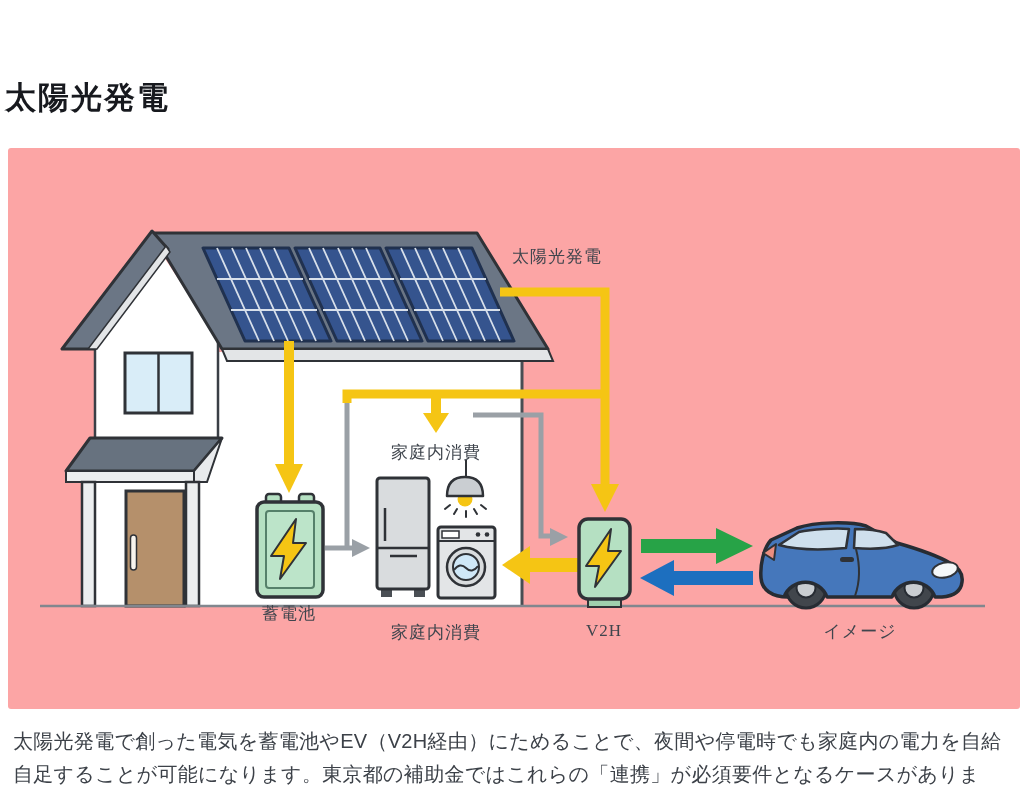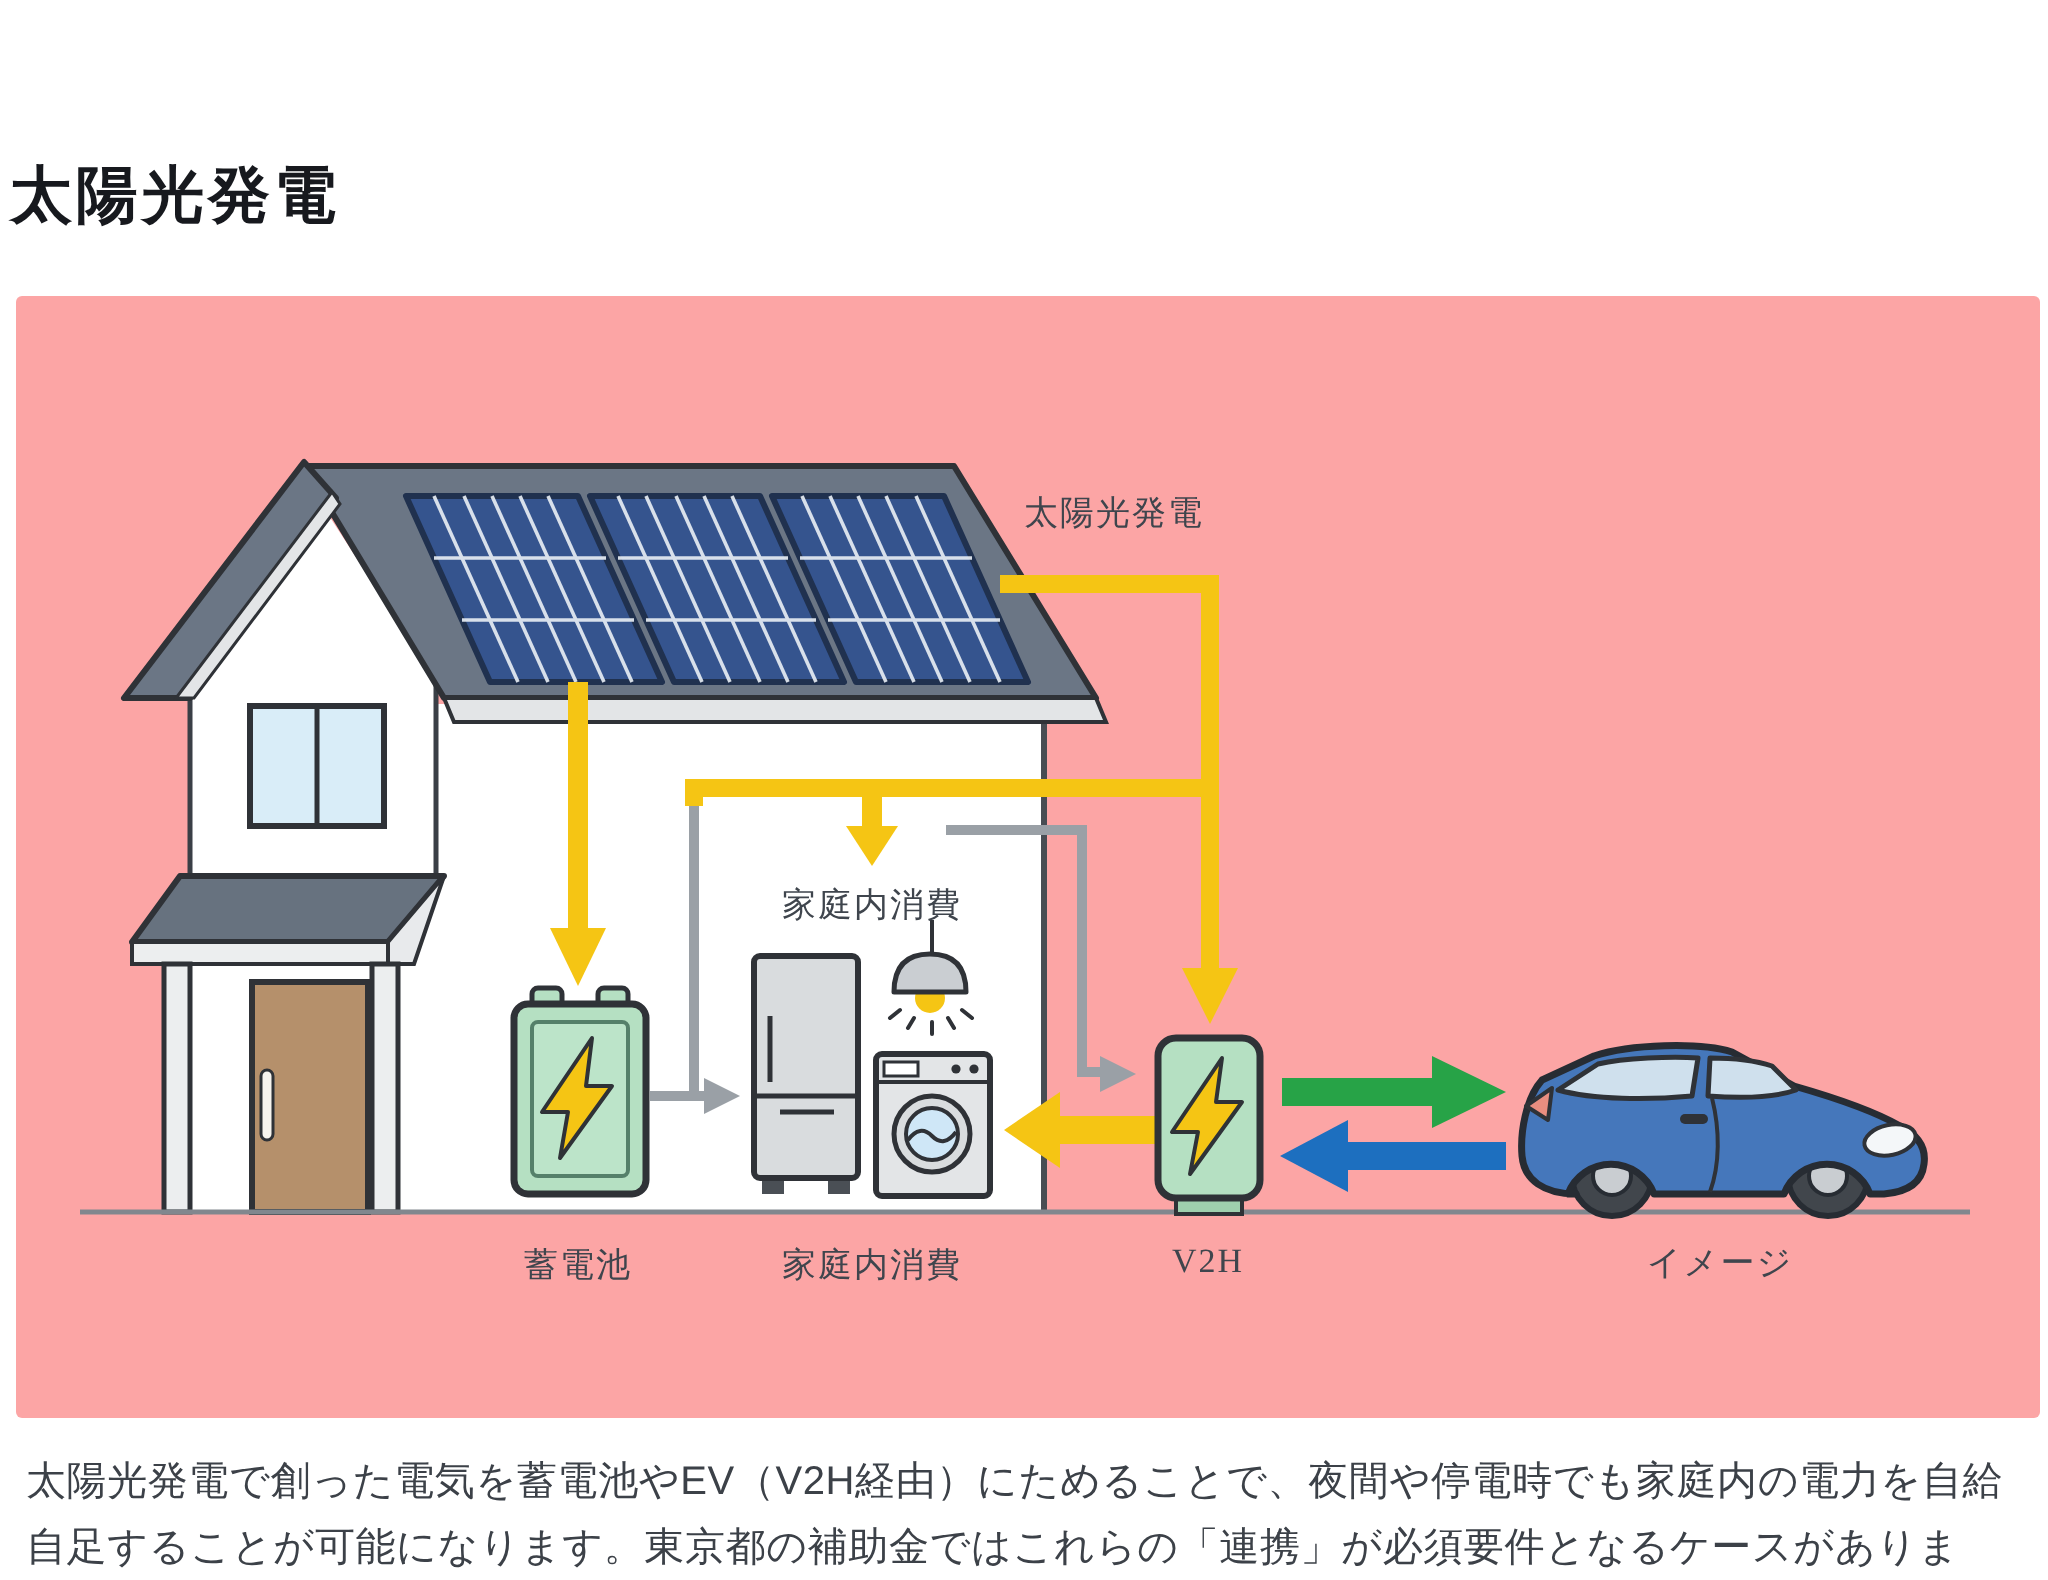--- a/index.html
+++ b/index.html
@@ -194,20 +194,20 @@
       <path d="M779 545 L799 532 C812 529 836 528 849 529 L846 548 C824 550 797 550 779 545 Z" fill="#cfe0ed" stroke="#2f3237" stroke-width="2.5" stroke-linejoin="round"></path>
       <path d="M855 529 C865 529 877 530 886 533 L898 545 C887 549 868 549 854 548 Z" fill="#cfe0ed" stroke="#2f3237" stroke-width="2.5" stroke-linejoin="round"></path>
       <polygon points="763,553 776,544 774,560" fill="#ea8e80" stroke="#2f3237" stroke-width="2" stroke-linejoin="round"></polygon>
       <ellipse cx="945" cy="570" rx="13" ry="7.5" transform="rotate(-12 945 570)" fill="#f4f7f9" stroke="#2f3237" stroke-width="2"></ellipse>
       <path d="M856 549 C860 565 860 582 855 596" fill="none" stroke="#2f3237" stroke-width="2"></path>
       <rect x="840" y="557" width="14" height="5" rx="2.5" fill="#2f3237"></rect>
     </g>
   </svg>
 
   <span class="lbl" style="left:504px;top:97px;">太陽光発電</span>
-  <span class="lbl ctr" style="left:281px;top:473px;">蓄電池</span>
+  <span class="lbl ctr" style="left:281px;top:454px;">蓄電池</span>
   <span class="lbl ctr" style="left:428px;top:293px;">家庭内消費</span>
   <span class="lbl ctr" style="left:428px;top:473px;">家庭内消費</span>
   <span class="lbl ctr" style="left:596px;top:473px;">V2H</span>
   <span class="lbl ctr" style="left:852px;top:472px;">イメージ</span>
 </div>
 
 <div class="caption">太陽光発電で創った電気を蓄電池やEV（V2H経由）にためることで、夜間や停電時でも家庭内の電力を自給自足することが可能になります。東京都の補助金ではこれらの「連携」が必須要件となるケースがあります。</div>
 
 </body></html>

